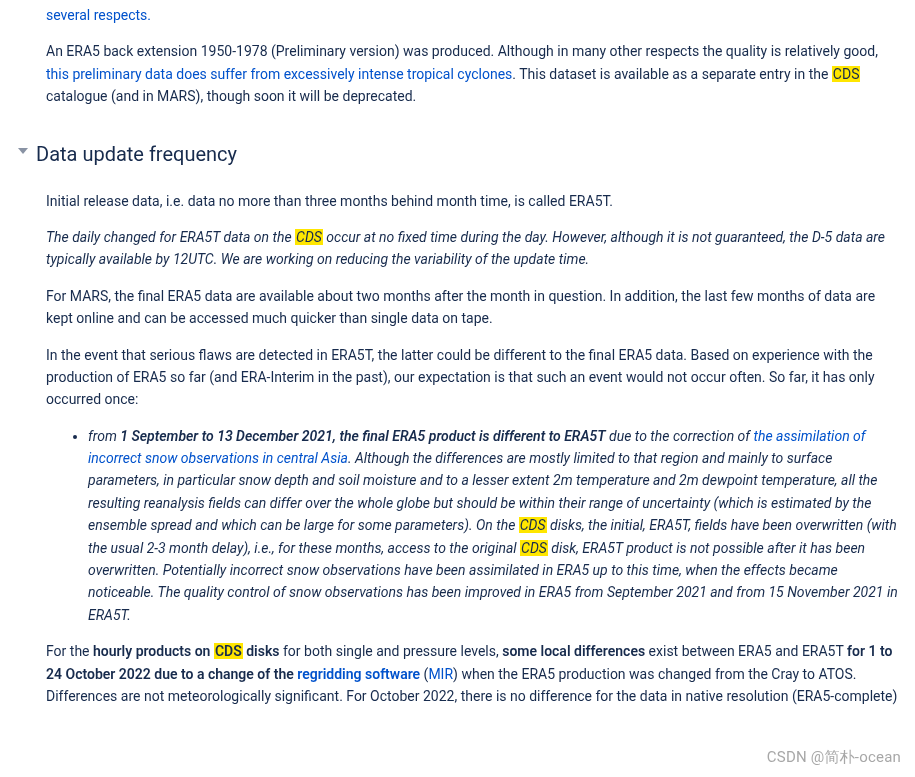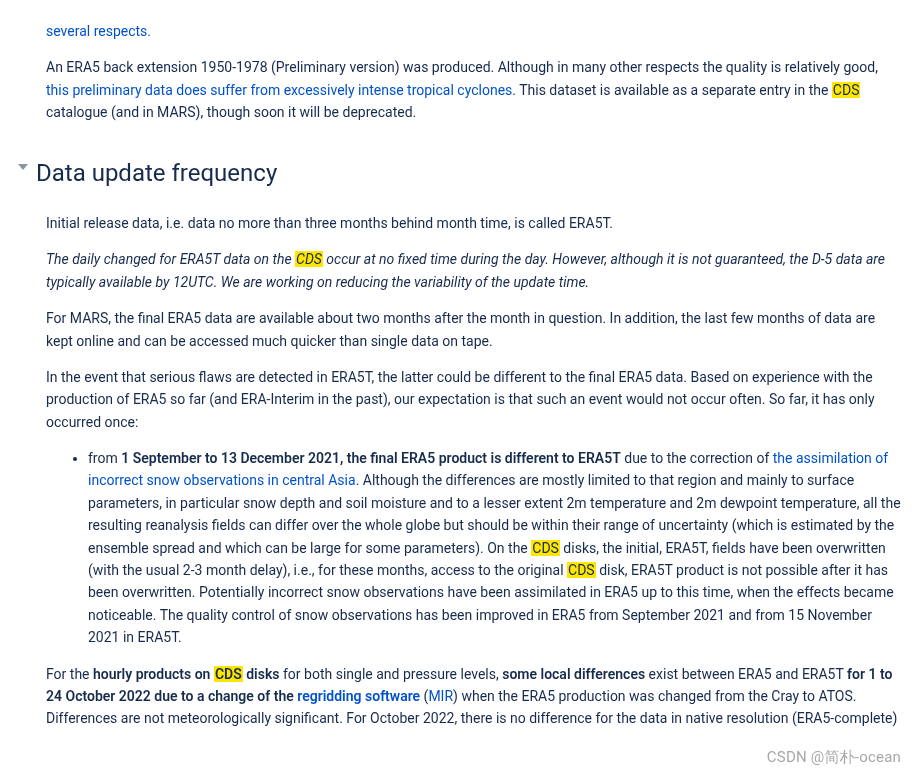--- a/index.html
+++ b/index.html
@@ -9,40 +9,40 @@
     color: #172b4d;
     margin: 0;
     padding: 0;
     background: #fff;
   }
   .page {
     width: 915px;
     height: 777px;
     overflow: hidden;
     box-sizing: border-box;
-    padding: 16px 12px 0 18px;
+    padding: 0 12px 0 18px;
     position: relative;
   }
   a, .link {
     color: #0052cc;
     text-decoration: none;
   }
   .hl {
     background: #ffe600;
     padding: 0 1px;
   }
   .content p {
     margin: 0 0 14px 0;
     padding-left: 28px;
   }
   .content p.top1 {
     padding-left: 28px;
   }
   h2.section {
-    font-size: 24px;
+    font-size: 20px;
     font-weight: 400;
     color: #172b4d;
     margin: 30px 0 20px 0;
     padding-left: 18px;
     position: relative;
   }
   h2.section::before {
     content: "";
     position: absolute;
     left: 2px;
@@ -58,20 +58,21 @@
     padding-left: 60px;
     font-style: italic;
     color: #172b4d;
   }
   ul.b {
     margin: 0 0 14px 0;
     padding-left: 70px;
   }
   ul.b li {
     margin-bottom: 10px;
+    font-style: italic;
   }
   b { font-weight: 600; }
   .watermark {
     position: absolute;
     right: 14px;
     bottom: 8px;
     color: rgba(120,120,120,.65);
     font-size: 15px;
     letter-spacing: .2px;
     pointer-events: none;

